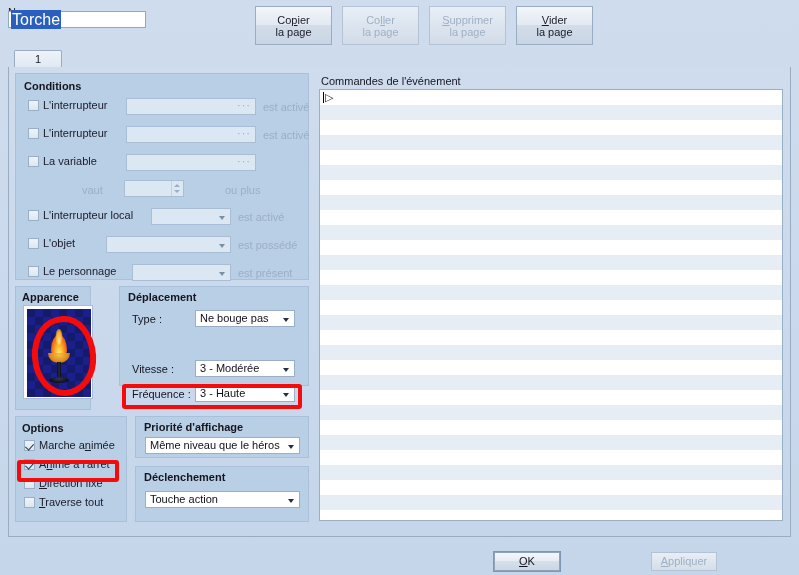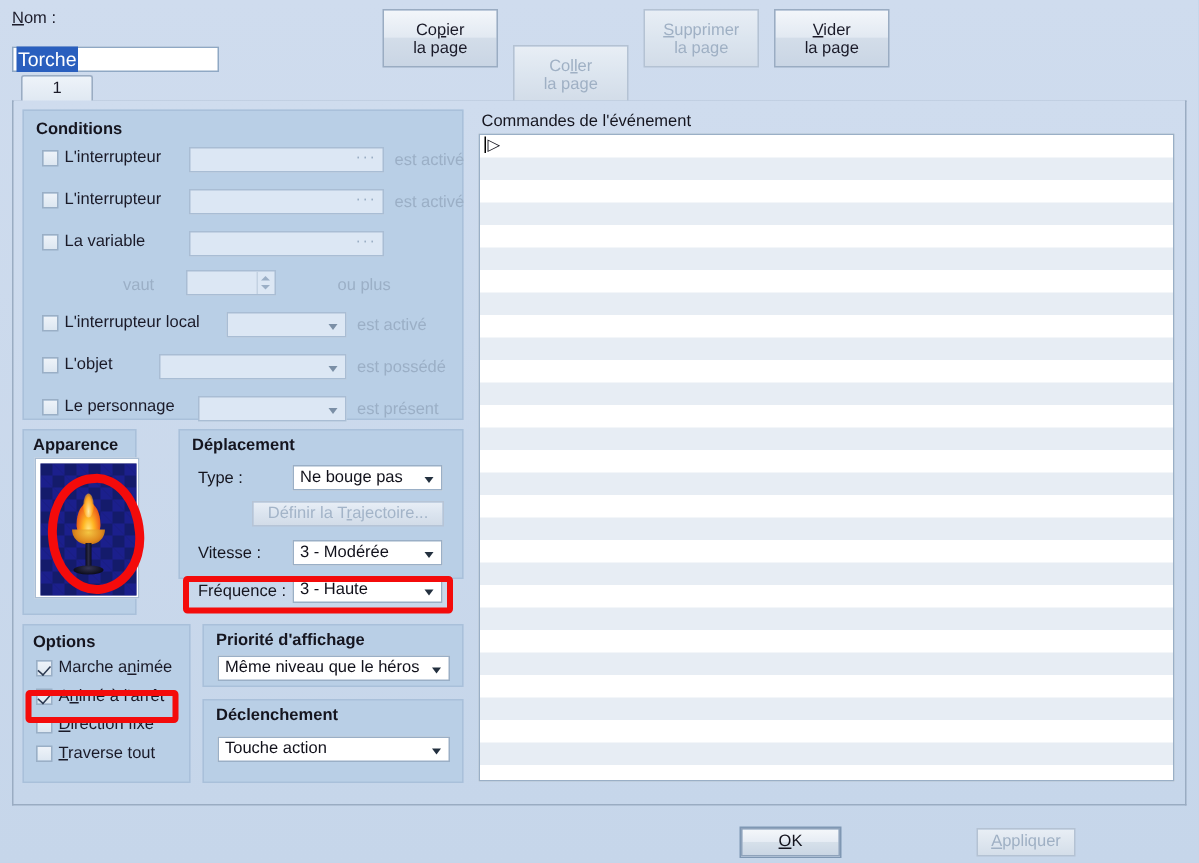--- a/index.html
+++ b/index.html
@@ -28,27 +28,27 @@
   
   .nom-label {
     position: absolute;
     left: 8px; top: 6px;
     font-size: 11px;
     color: #1b1b2a;
   }
   .nom-label u { text-decoration: underline; }
   .nom-input {
     position: absolute;
-    left: 8px; top: 31px;
+    left: 8px; top: 11px;
     width: 138px; height: 17px;
     background: #ffffff;
     border: 1px solid #8fa8c4;
     box-sizing: border-box;
     font-family: "Liberation Sans", sans-serif;
-    font-size: 13px;
+    font-size: 16px;
     padding: 0 2px;
     line-height: 15px;
     color: #000;
   }
   .nom-input .sel {
     background: #2a5fbe;
     color: #ffffff;
     padding: 1px 1px 1px 1px;
   }
 
@@ -406,21 +406,21 @@
 
 <div class="dialog">
 
   <div class="nom-label"><u>N</u>om :</div>
   <div class="nom-input"><span class="sel">Torche</span></div>
 
   <div class="topbtn" style="left:255px;">
     <span>Co<u>p</u>ier</span>
     <span>la page</span>
   </div>
-  <div class="topbtn disabled" style="left:342px;margin-top:24px;">
+  <div class="topbtn disabled" style="left:342px;">
     <span>Co<u>ll</u>er</span>
     <span>la page</span>
   </div>
   <div class="topbtn disabled" style="left:429px;">
     <span><u>S</u>upprimer</span>
     <span>la page</span>
   </div>
   <div class="topbtn" style="left:516px;">
     <span><u>V</u>ider</span>
     <span>la page</span>
@@ -513,23 +513,20 @@
 
     <div class="group" id="deplacement">
       <div class="group-title" style="left:8px; top:4px;">Déplacement</div>
 
       <div class="lbl" style="left:12px; top:26px;">Type :</div>
       <div class="combo enabled" style="left:75px; top:23px; width:100px;">
         <span>Ne bouge pas</span>
         <span class="arrow"></span>
       </div>
 
-      <div class="btn-flat" style="left:48px; top:47px; width:128px;">
-        Définir la T<u>r</u>ajectoire...
-      </div>
 
       <div class="lbl" style="left:12px; top:76px;">Vitesse :</div>
       <div class="combo enabled" style="left:75px; top:73px; width:100px;">
         <span>3 - Modérée</span>
         <span class="arrow"></span>
       </div>
 
       <div class="lbl" style="left:12px; top:101px;">Fréquence :</div>
       <div class="combo enabled" style="left:75px; top:98px; width:100px;">
         <span>3 - Haute</span>

